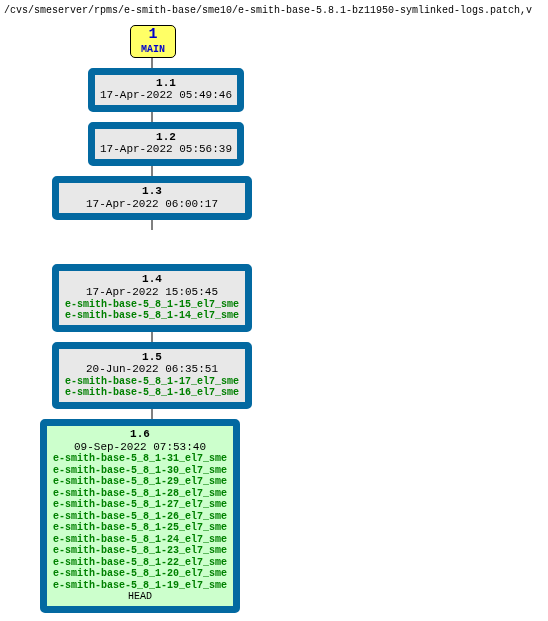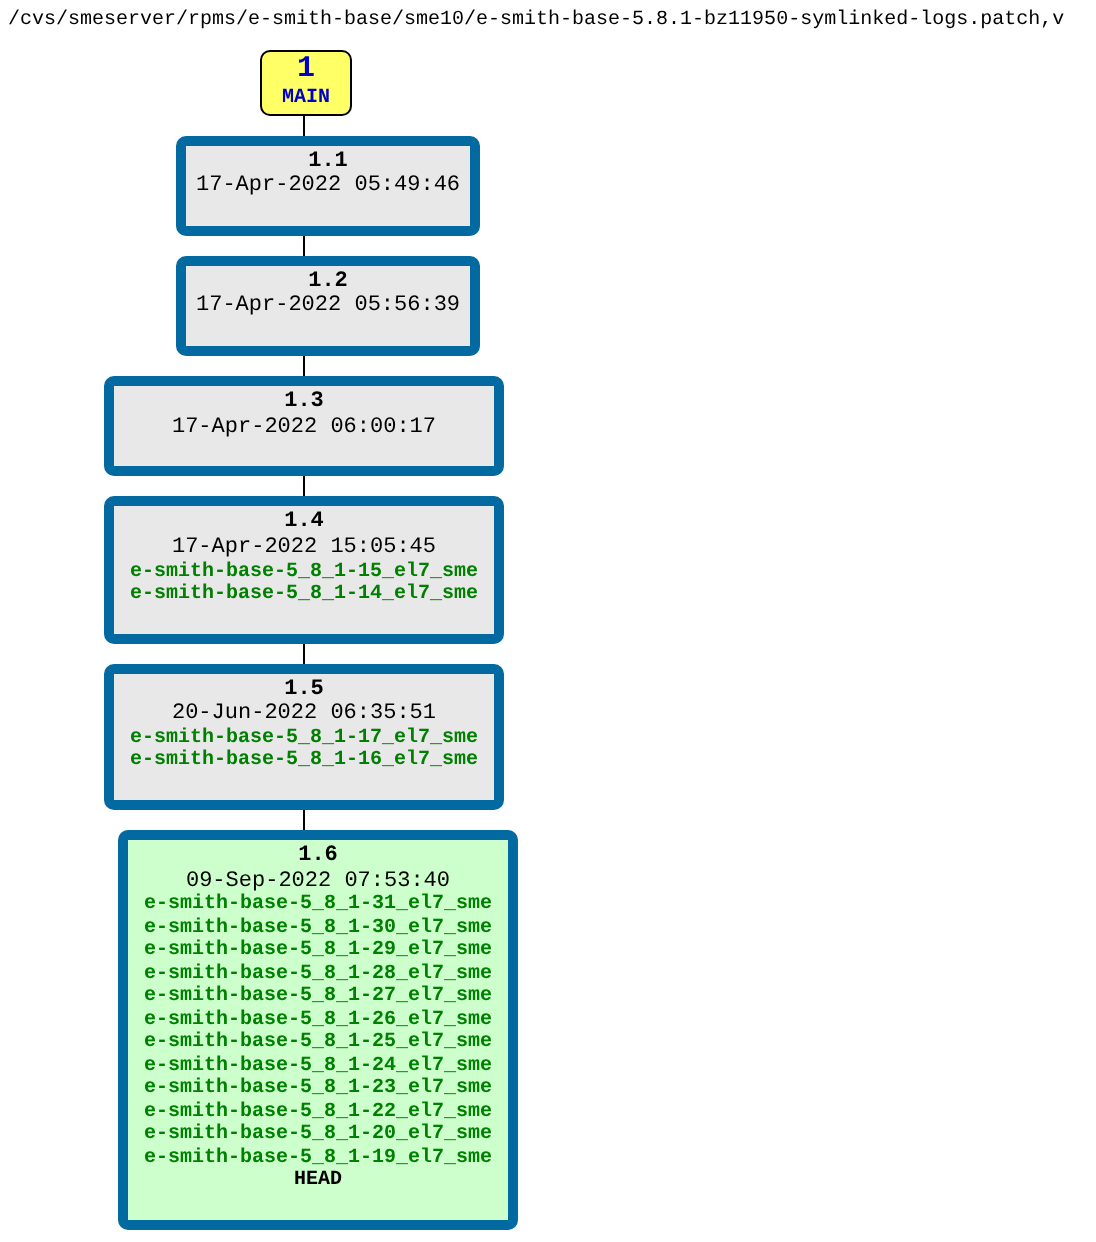--- a/index.html
+++ b/index.html
@@ -15,43 +15,43 @@
   .header {
     font-size: 10px;
     line-height: 1.3;
     margin-bottom: 8px;
   }
   .tree {
     position: relative;
     margin-left: 0;
   }
   .node {
-    border: 5px solid #0369a1;
+    border: 7px solid #0369a1;
     border-radius: 5px;
-    padding: 2px 5px 13px 5px;
+    padding: 2px 5px 3px 5px;
     text-align: center;
     display: inline-block;
     margin: 0;
     line-height: 1.15;
   }
   .node .version {
     font-weight: bold;
     font-size: 11px;
   }
   .node .date {
     font-size: 11px;
   }
   .node .tag {
     color: #008000;
     font-weight: bold;
     font-size: 10px;
   }
   .node .head {
     color: #000;
-    font-weight: bold;
+    font-weight: normal;
     font-size: 10px;
     text-align: center;
   }
   .main-node {
     background: #ffff66;
     border: 1px solid #000;
     border-radius: 5px;
     padding: 1px 10px 2px 10px;
     text-align: center;
     display: inline-block;
@@ -117,21 +117,21 @@
     <div class="node box-gray" style="min-width:200px;">
       <div class="version">1.3</div>
       <div class="date">17-Apr-2022 06:00:17</div>
     </div>
   </div>
   <svg class="conn" width="300" height="10">
       <line x1="148" y1="0" x2="148" y2="10" stroke="#000"></line>
     </svg>
 
   <div style="margin-left:48px;">
-    <div class="node box-gray" style="min-width:200px;">
+    <div class="node box-gray" style="min-width:200px;margin-top:34px;">
       <div class="version">1.4</div>
       <div class="date">17-Apr-2022 15:05:45</div>
       <div class="tag">e-smith-base-5_8_1-15_el7_sme</div>
       <div class="tag">e-smith-base-5_8_1-14_el7_sme</div>
     </div>
   </div>
   <svg class="conn" width="300" height="10">
       <line x1="148" y1="0" x2="148" y2="10" stroke="#000"></line>
     </svg>
 
@@ -140,21 +140,21 @@
       <div class="version">1.5</div>
       <div class="date">20-Jun-2022 06:35:51</div>
       <div class="tag">e-smith-base-5_8_1-17_el7_sme</div>
       <div class="tag">e-smith-base-5_8_1-16_el7_sme</div>
     </div>
   </div>
   <svg class="conn" width="300" height="10">
       <line x1="148" y1="0" x2="148" y2="10" stroke="#000"></line>
     </svg>
 
-  <div style="margin-left:55px;">
+  <div style="margin-left:36px;">
     <div class="node box-green" style="min-width:200px;">
       <div class="version">1.6</div>
       <div class="date">09-Sep-2022 07:53:40</div>
       <div class="tag">e-smith-base-5_8_1-31_el7_sme</div>
       <div class="tag">e-smith-base-5_8_1-30_el7_sme</div>
       <div class="tag">e-smith-base-5_8_1-29_el7_sme</div>
       <div class="tag">e-smith-base-5_8_1-28_el7_sme</div>
       <div class="tag">e-smith-base-5_8_1-27_el7_sme</div>
       <div class="tag">e-smith-base-5_8_1-26_el7_sme</div>
       <div class="tag">e-smith-base-5_8_1-25_el7_sme</div>

